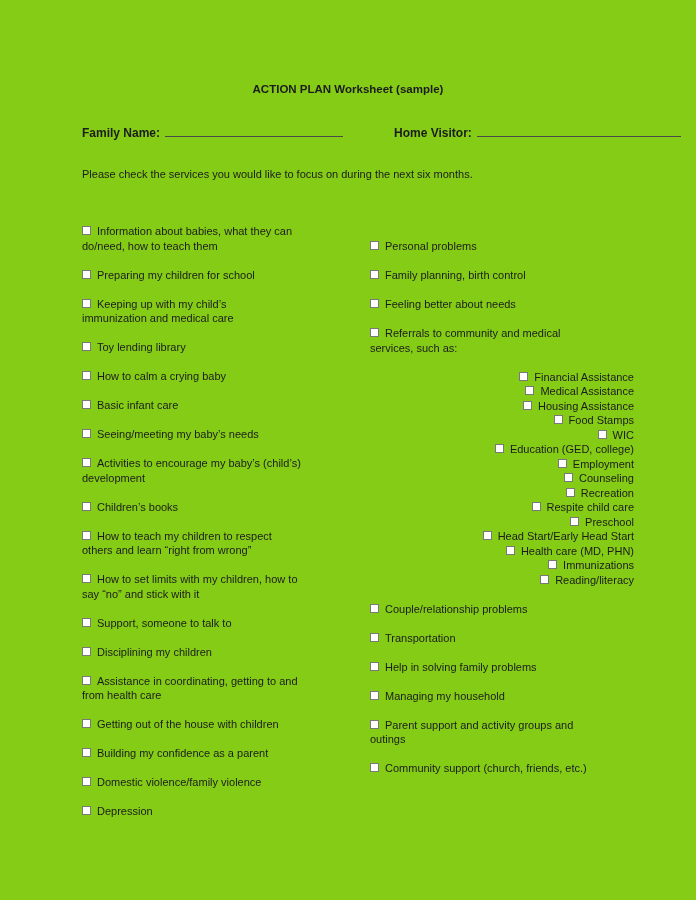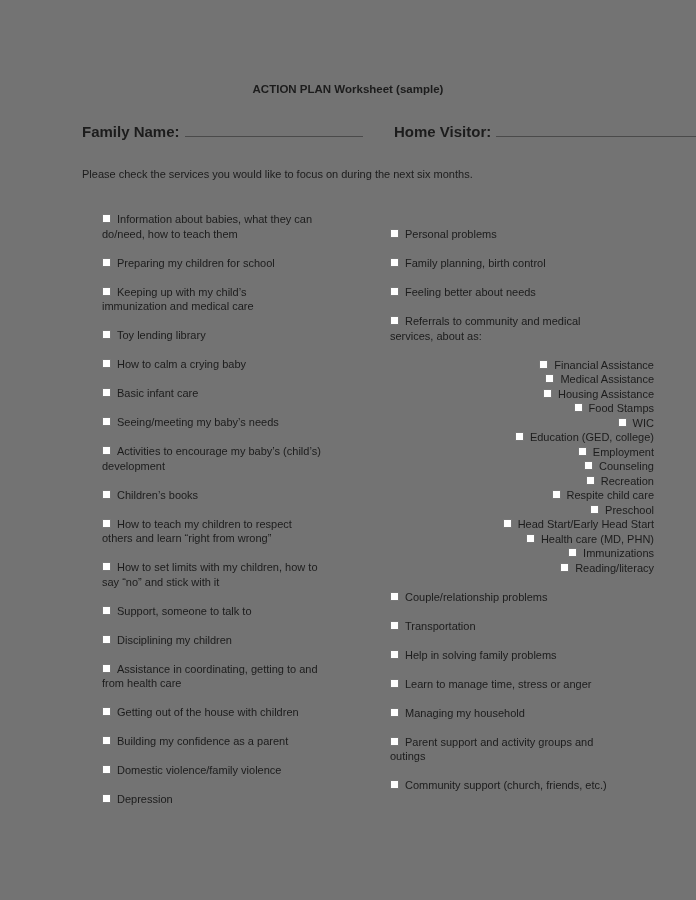--- a/index.html
+++ b/index.html
@@ -4,21 +4,21 @@
 <style>
   html, body {
     margin: 0;
     padding: 0;
     background: #ffffff;
   }
   .page {
     position: relative;
     width: 696px;
     height: 900px;
-    background: #737373;
+    background: #84cc16;
     font-family: "Liberation Sans", sans-serif;
     font-size: 11px;
     line-height: 14.5px;
     color: #1c1c1c;
     overflow: hidden;
   }
   .title {
     position: absolute;
     top: 82px;
     left: 0;
@@ -29,41 +29,40 @@
   }
   .field {
     position: absolute;
     top: 124px;
     white-space: nowrap;
   }
   .field-family { left: 82px; }
   .field-visitor { left: 350px; padding-left: 44px; }
   .field-label {
     font-weight: bold;
-    font-size: 15px;
+    font-size: 12px;
   }
   .blank {
     display: inline-block;
     height: 12px;
     border-bottom: 1px solid #4a4a4a;
     margin-left: 5px;
     vertical-align: baseline;
   }
   .blank-family { width: 178px; }
   .blank-visitor { width: 204px; }
   .instruction {
     position: absolute;
     top: 167px;
     left: 82px;
     width: 540px;
   }
   .col {
     position: absolute;
-    top: 212px;
-    margin-left: 20px;
+    top: 224px;
   }
   .col-left {
     left: 82px;
     width: 258px;
   }
   .col-right {
     left: 370px;
     width: 264px;
     padding-top: 15px;
   }
@@ -133,41 +132,40 @@
       <div class="item"><span class="checkbox"></span><span class="item-text">Building my confidence as a parent</span></div>
       <div class="item"><span class="checkbox"></span><span class="item-text">Domestic violence/family violence</span></div>
       <div class="item"><span class="checkbox"></span><span class="item-text">Depression</span></div>
     </div>
 
   <div class="col col-right" id="col-right">
       <div class="item"><span class="checkbox"></span><span class="item-text">Personal problems</span></div>
       <div class="item"><span class="checkbox"></span><span class="item-text">Family planning, birth control</span></div>
       <div class="item"><span class="checkbox"></span><span class="item-text">Feeling better about needs</span></div>
       <div class="item"><span class="checkbox"></span><span class="item-text">Referrals to community and medical
-services, about as:</span></div>
+services, such as:</span></div>
       <div class="sublist">
         <div class="subitem"><span class="checkbox"></span><span class="item-text">Financial Assistance</span></div>
         <div class="subitem"><span class="checkbox"></span><span class="item-text">Medical Assistance</span></div>
         <div class="subitem"><span class="checkbox"></span><span class="item-text">Housing Assistance</span></div>
         <div class="subitem"><span class="checkbox"></span><span class="item-text">Food Stamps</span></div>
         <div class="subitem"><span class="checkbox"></span><span class="item-text">WIC</span></div>
         <div class="subitem"><span class="checkbox"></span><span class="item-text">Education (GED, college)</span></div>
         <div class="subitem"><span class="checkbox"></span><span class="item-text">Employment</span></div>
         <div class="subitem"><span class="checkbox"></span><span class="item-text">Counseling</span></div>
         <div class="subitem"><span class="checkbox"></span><span class="item-text">Recreation</span></div>
         <div class="subitem"><span class="checkbox"></span><span class="item-text">Respite child care</span></div>
         <div class="subitem"><span class="checkbox"></span><span class="item-text">Preschool</span></div>
         <div class="subitem"><span class="checkbox"></span><span class="item-text">Head Start/Early Head Start</span></div>
         <div class="subitem"><span class="checkbox"></span><span class="item-text">Health care (MD, PHN)</span></div>
         <div class="subitem"><span class="checkbox"></span><span class="item-text">Immunizations</span></div>
         <div class="subitem"><span class="checkbox"></span><span class="item-text">Reading/literacy</span></div>
       </div>
       <div class="item"><span class="checkbox"></span><span class="item-text">Couple/relationship problems</span></div>
       <div class="item"><span class="checkbox"></span><span class="item-text">Transportation</span></div>
       <div class="item"><span class="checkbox"></span><span class="item-text">Help in solving family problems</span></div>
-      <div class="item"><span class="checkbox"></span><span class="item-text">Learn to manage time, stress or anger</span></div>
       <div class="item"><span class="checkbox"></span><span class="item-text">Managing my household</span></div>
       <div class="item"><span class="checkbox"></span><span class="item-text">Parent support and activity groups and
 outings</span></div>
       <div class="item"><span class="checkbox"></span><span class="item-text">Community support (church, friends, etc.)</span></div>
     </div>
 
 </div>
 
 </body></html>

